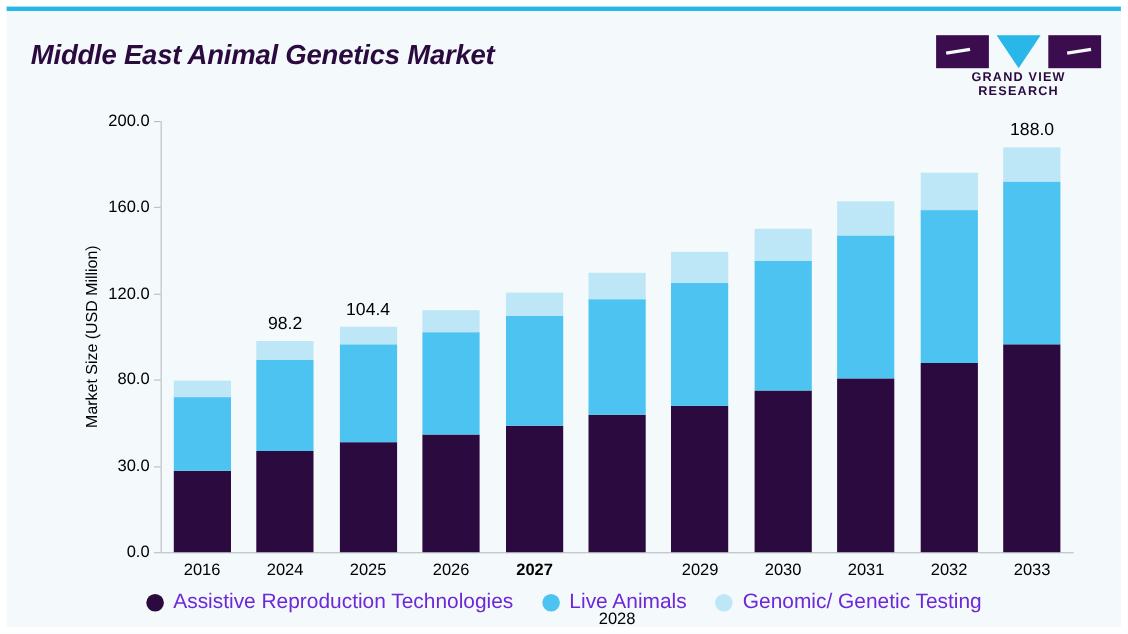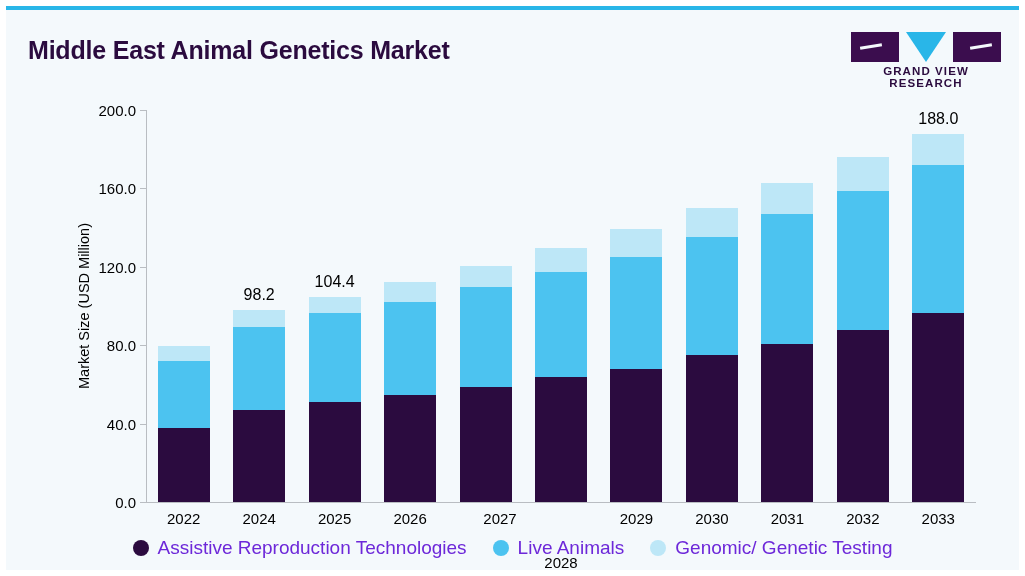--- a/index.html
+++ b/index.html
@@ -12,20 +12,21 @@
   .frame{
     position:absolute;left:6px;top:6px;width:1013px;height:564px;
     background:#f4f9fc;
     border-top:4px solid #29b6e8;
     box-sizing:border-box;
   }
   .title{
     position:absolute;left:22px;top:26px;
     font-size:25px;font-weight:bold;color:#2b0b3f;
     letter-spacing:-0.2px;
+    font-style:italic;
   }
   .subtitle{
     position:absolute;left:22px;top:59px;
     font-size:17px;color:#2b0b3f;
   }
   
   .logo{position:absolute;right:18px;top:22px;width:150px;height:52px;}
   .logo-row{position:relative;height:30px;}
   .lg-left{position:absolute;left:0;top:0;width:48px;height:30px;background:#3b0d4e;}
   .lg-left:after{content:"";position:absolute;left:9px;top:13px;width:22px;height:3px;background:#f4f9fc;transform:rotate(-9deg);}
@@ -88,37 +89,37 @@
     <div class="logo-text">GRAND VIEW RESEARCH</div>
   </div>
 
   <div class="plot">
     <div class="y-axis axis-line"></div>
     <div class="x-axis axis-line"></div>
     <div class="ylabel">Market Size (USD Million)</div>
     <div id="yticks">
         <div class="ytick" style="top: 392px;">0.0</div>
         <div class="ytickmark" style="top: 392px;"></div>
-        <div class="ytick" style="top: 313.6px;">40.0</div>
+        <div class="ytick" style="top: 313.6px;">30.0</div>
         <div class="ytickmark" style="top: 313.6px;"></div>
         <div class="ytick" style="top: 235.2px;">80.0</div>
         <div class="ytickmark" style="top: 235.2px;"></div>
         <div class="ytick" style="top: 156.8px;">120.0</div>
         <div class="ytickmark" style="top: 156.8px;"></div>
         <div class="ytick" style="top: 78.4px;">160.0</div>
         <div class="ytickmark" style="top: 78.4px;"></div>
         <div class="ytick" style="top: 0px;">200.0</div>
         <div class="ytickmark" style="top: 0px;"></div>
       </div>
     <div id="xticks">
-        <div class="xtick" style="left: 37.7273px;">2022</div>
+        <div class="xtick" style="left: 37.7273px;">2016</div>
         <div class="xtick" style="left: 113.182px;">2024</div>
         <div class="xtick" style="left: 188.636px;">2025</div>
         <div class="xtick" style="left: 264.091px;">2026</div>
-        <div class="xtick" style="left: 354px;">2027</div>
+        <div class="xtick" style="left: 340px; font-weight: bold;">2027</div>
         <div class="xtick" style="left: 415px; margin-top: 44px;">2028</div>
         <div class="xtick" style="left: 490.455px; text-align: right;">2029</div>
         <div class="xtick" style="left: 565.909px;">2030</div>
         <div class="xtick" style="left: 641.364px;">2031</div>
         <div class="xtick" style="left: 716.818px;">2032</div>
         <div class="xtick" style="left: 792.273px;">2033</div>
       </div>
     <div id="bars">
         <div class="bar-group" style="left: 11.7273px; width: 52px; height: 156.408px;">
           <div class="seg" style="bottom: 0px; height: 74.48px; background: rgb(43, 11, 63);"></div>

